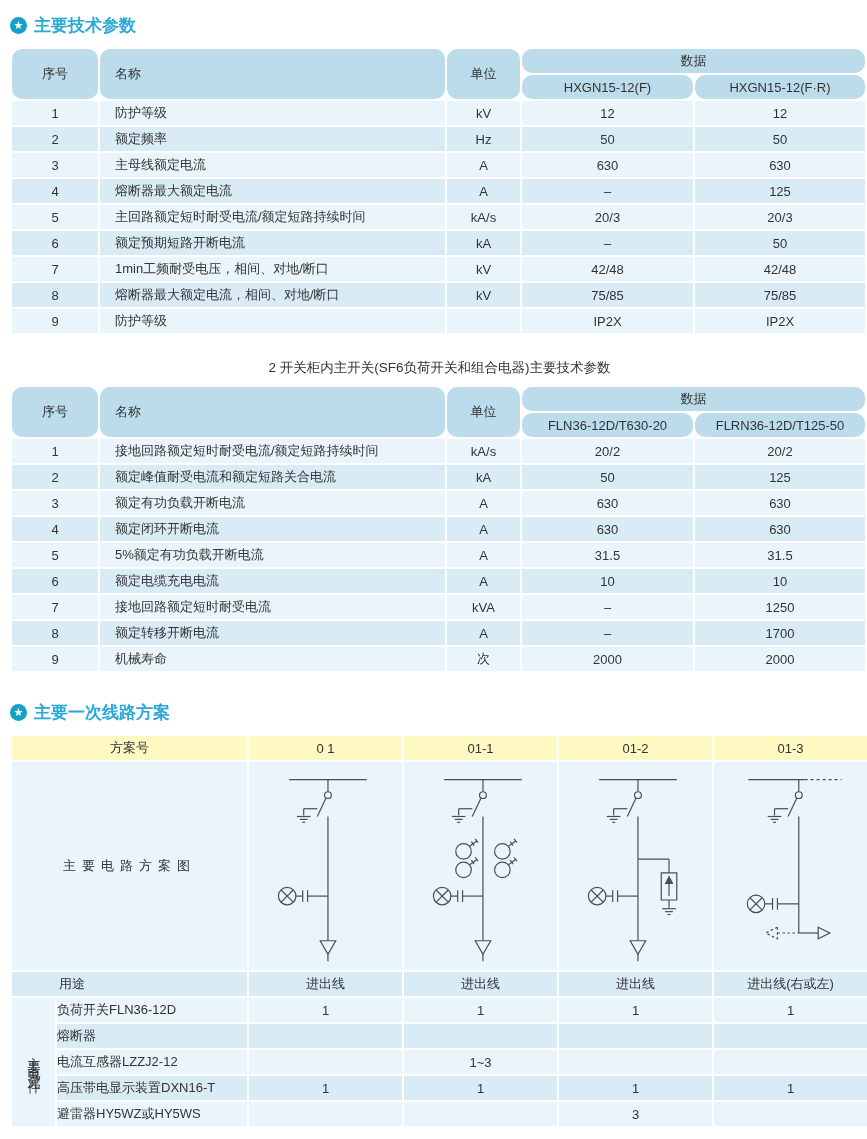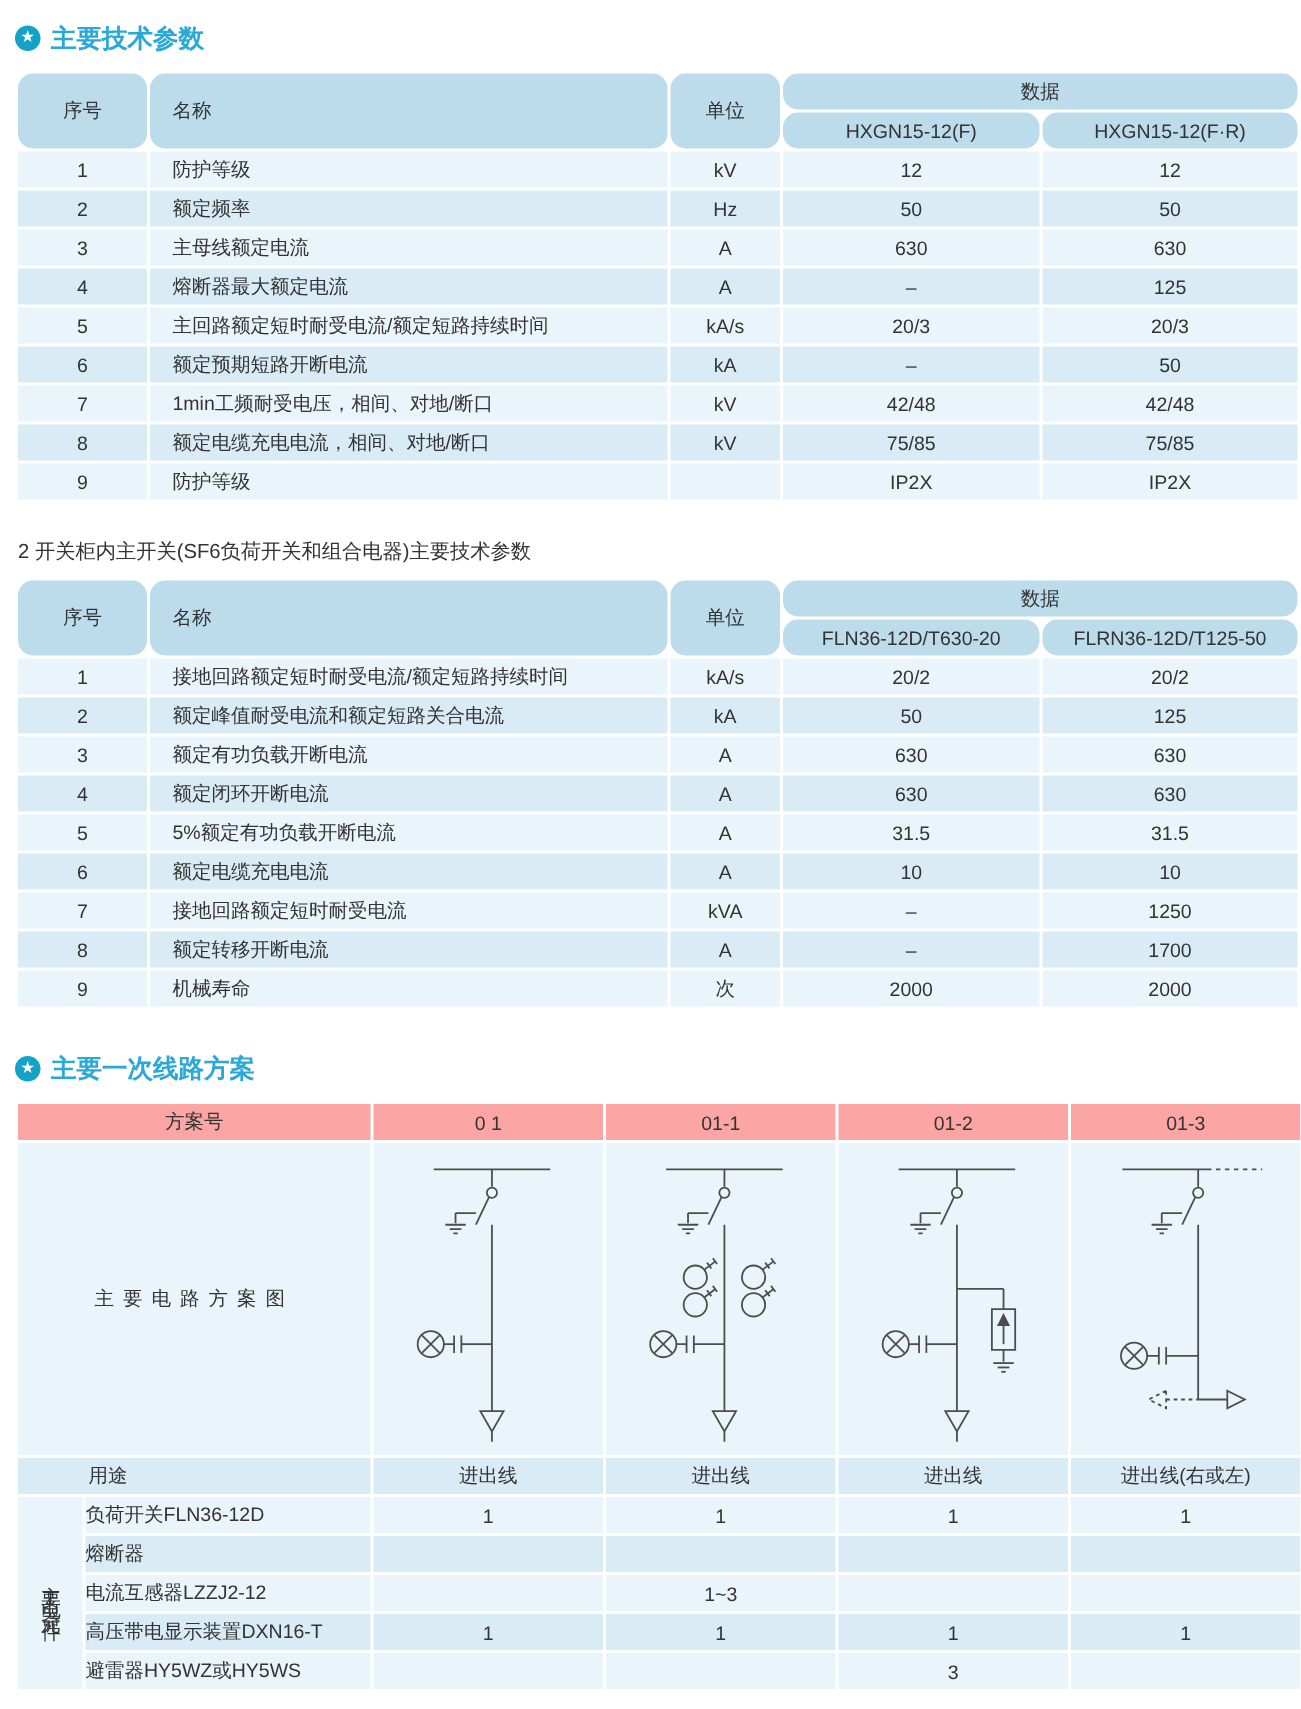--- a/index.html
+++ b/index.html
@@ -31,21 +31,21 @@
   .rd{background:#d9ecf6;}
   .cell-left{text-align:left !important;padding-left:15px;}
   .c-no{width:86px;}
   .c-name{width:345px;}
   .c-unit{width:73px;}
   .c-d1{width:171px;}
   .c-d2{width:170px;}
 
   .scheme{width:857px;margin-top:4px;}
   .scheme th,.scheme td{font-size:13px;font-weight:normal;text-align:center;overflow:hidden;}
-  .scheme .hrow th{height:22px;background:#fca5a5;}
+  .scheme .hrow th{height:22px;background:#fef9c3;}
   .s-c0{width:43px;}
   .s-c1{width:190px;}
   .s-cd{width:153px;}
   .diag-cell{background:#e9f5fb;height:206px;vertical-align:middle;font-family:Liberation Serif, serif;}
   .diag-label{letter-spacing:6px;font-size:13.5px;}
   .small-row td{height:22px;white-space:nowrap;text-align:center;}
   .pad48{text-align:left !important;padding-left:47px;}
   .pad6{text-align:left !important;padding-left:0;}
   .vcell{vertical-align:middle;background:#e9f5fb;}
   .vtext{
@@ -129,36 +129,36 @@
         </tr>
     <tr>
           <td class="rl">7</td>
           <td class="rl cell-left">1min工频耐受电压，相间、对地/断口</td>
           <td class="rl">kV</td>
           <td class="rl">42/48</td>
           <td class="rl">42/48</td>
         </tr>
     <tr>
           <td class="rd">8</td>
-          <td class="rd cell-left">额定电缆充电电流，相间、对地/断口</td>
+          <td class="rd cell-left">熔断器最大额定电流，相间、对地/断口</td>
           <td class="rd">kV</td>
           <td class="rd">75/85</td>
           <td class="rd">75/85</td>
         </tr>
     <tr>
           <td class="rl">9</td>
           <td class="rl cell-left">防护等级</td>
           <td class="rl"></td>
           <td class="rl">IP2X</td>
           <td class="rl">IP2X</td>
         </tr>
   </tbody>
     </table>
 
-  <div class="caption" style="margin-top:24px;">2 开关柜内主开关(SF6负荷开关和组合电器)主要技术参数</div>
+  <div class="caption" style="margin-top:24px;text-align:center;">2 开关柜内主开关(SF6负荷开关和组合电器)主要技术参数</div>
 
   <table class="param">
     <colgroup>
         <col class="c-no">
         <col class="c-name">
         <col class="c-unit">
         <col class="c-d1">
         <col class="c-d2">
       </colgroup>
     <tbody>

